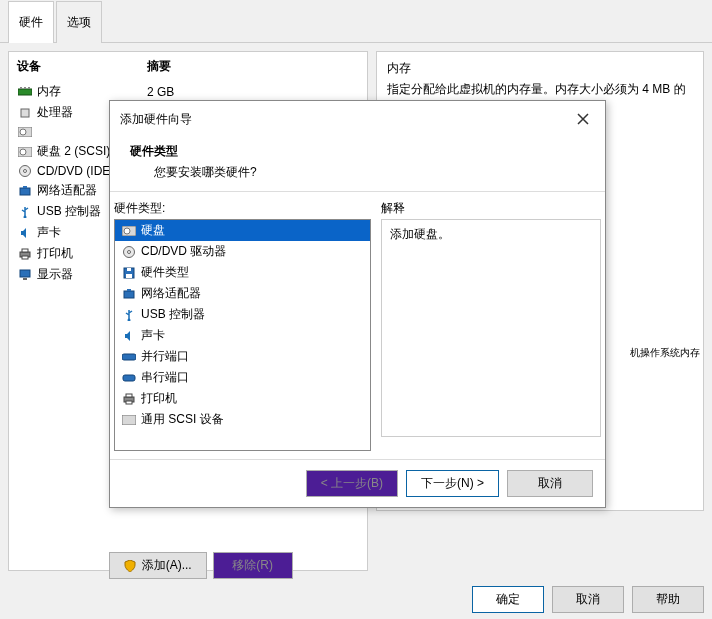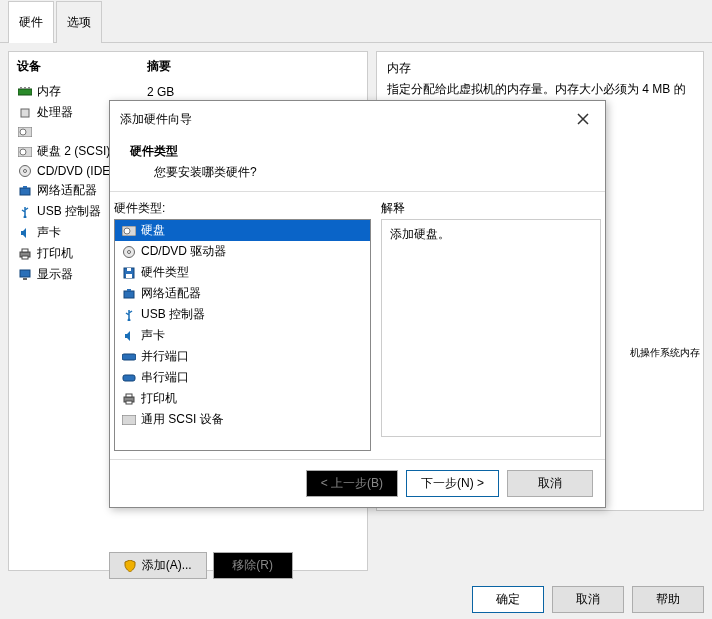--- a/index.html
+++ b/index.html
@@ -17,21 +17,21 @@
   .device-header { display: flex; padding: 6px 8px; font-weight: bold; }
   .device-header .col1 { width: 130px; }
   .device-rows .row { display: flex; align-items: center; padding: 2px 8px; }
   .device-rows .row .ic { width: 16px; height: 14px; margin-right: 4px; display: inline-flex; align-items: center; justify-content: center; }
   .device-rows .row .col1 { width: 110px; }
   .right-info { flex: 1; border: 1px solid #ccc; background: #fff; padding: 8px 10px; height: 460px; }
   .right-info .title { margin-bottom: 4px; }
 
   .bottom-btns { position: absolute; bottom: 40px; left: 11px; width: 380px; display: flex; justify-content: center; gap: 6px; }
   .btn { border: 1px solid #adadad; background: #e1e1e1; padding: 4px 14px; cursor: pointer; font-size: 12px; min-width: 80px; text-align: center; }
-  .btn:disabled, .btn.disabled { color: #888; background: #000000; cursor: default; }
+  .btn:disabled, .btn.disabled { color: #888; background: #4c1d95; cursor: default; }
   .shield { width: 12px; height: 12px; display: inline-block; vertical-align: middle; margin-right: 2px; }
 
   .footer-btns { position: absolute; bottom: 6px; right: 8px; display: flex; gap: 8px; }
   .footer-btns .btn { min-width: 72px; }
   .btn.primary { border: 1px solid #0a64a4; background: #fff; }
 
   
   .modal { position: absolute; left: 109px; top: 100px; width: 497px; height: 408px; background: #fff; border: 1px solid #888; box-shadow: 2px 2px 8px rgba(0,0,0,0.25); z-index: 10; display: flex; flex-direction: column; }
   .modal-titlebar { display: flex; align-items: center; justify-content: space-between; padding: 6px 10px; }
   .modal-title { font-size: 12px; }

